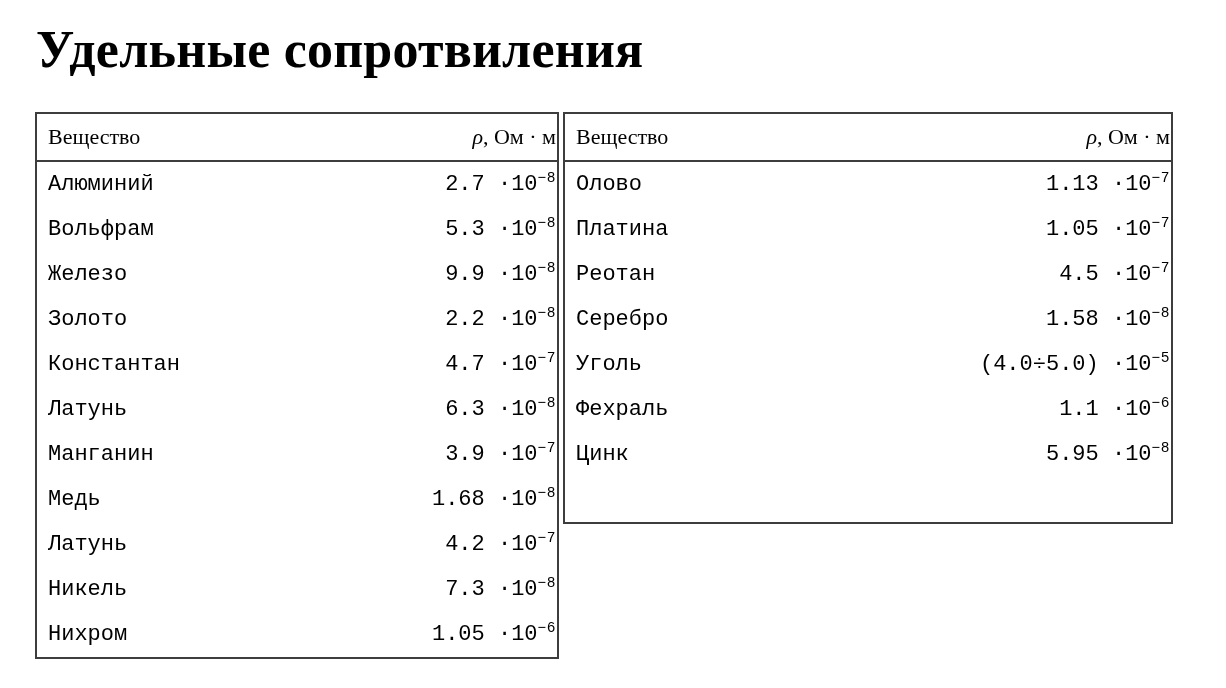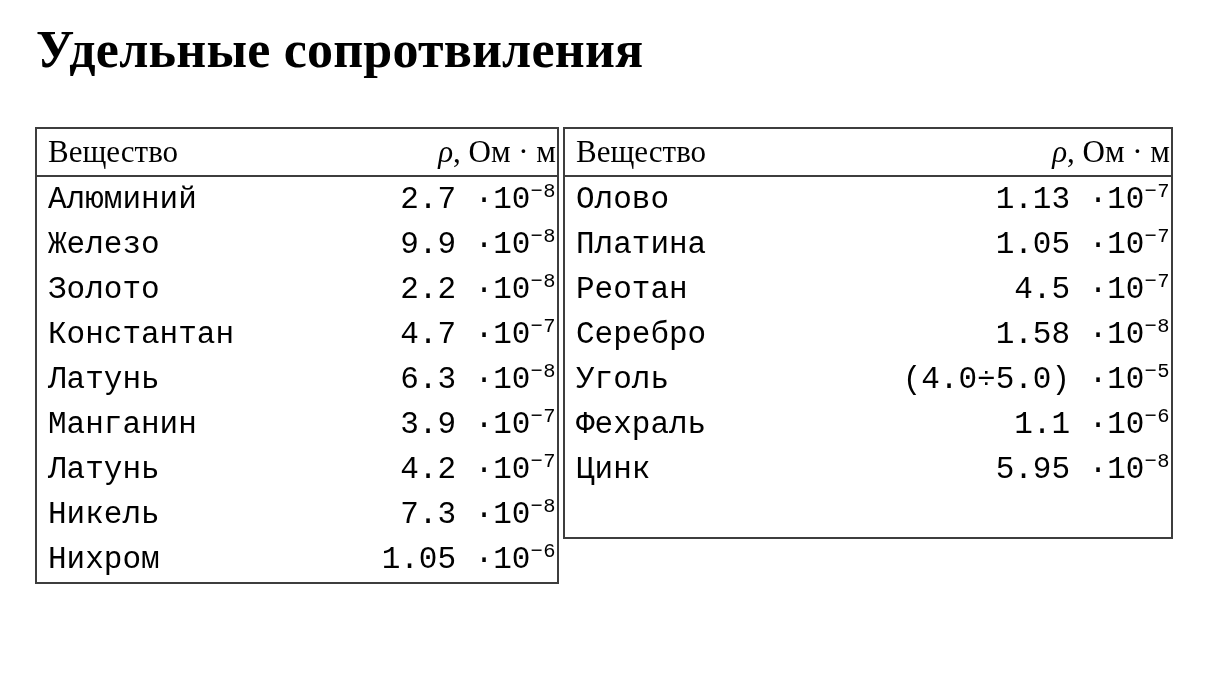--- a/index.html
+++ b/index.html
@@ -24,22 +24,21 @@
   .tables-wrap {
     position: absolute;
     left: 35px;
     top: 112px;
     display: flex;
     align-items: flex-start;
   }
   table.res-table {
     border-collapse: collapse;
     table-layout: fixed;
-    font-size: 31px;
-    margin-top: 15px;
+    font-size: 22px;
   }
   table.res-table.left  { width: 522px; }
   table.res-table.right { width: 608px; margin-left: 4px; }
   table.res-table, table.res-table th, table.res-table td {
     border: 0;
   }
   table.res-table {
     border: 2px solid #3d3d3d;
   }
   table.res-table thead th {
@@ -90,38 +89,46 @@
         <th class="col-name">Вещество</th>
         <th class="col-value"><span class="rho-symbol">ρ</span><span>, Ом · м</span></th>
       </tr>
     </thead>
     <tbody>
         <tr>
           <td class="col-name">Алюминий</td>
           <td class="col-value">2.7 ·10<sup>−8</sup></td>
         </tr>
         <tr>
+          <td class="col-name">Вольфрам</td>
+          <td class="col-value">5.3 ·10<sup>−8</sup></td>
+        </tr>
+        <tr>
           <td class="col-name">Железо</td>
           <td class="col-value">9.9 ·10<sup>−8</sup></td>
         </tr>
         <tr>
           <td class="col-name">Золото</td>
           <td class="col-value">2.2 ·10<sup>−8</sup></td>
         </tr>
         <tr>
           <td class="col-name">Константан</td>
           <td class="col-value">4.7 ·10<sup>−7</sup></td>
         </tr>
         <tr>
           <td class="col-name">Латунь</td>
           <td class="col-value">6.3 ·10<sup>−8</sup></td>
         </tr>
         <tr>
           <td class="col-name">Манганин</td>
           <td class="col-value">3.9 ·10<sup>−7</sup></td>
+        </tr>
+        <tr>
+          <td class="col-name">Медь</td>
+          <td class="col-value">1.68 ·10<sup>−8</sup></td>
         </tr>
         <tr>
           <td class="col-name">Латунь</td>
           <td class="col-value">4.2 ·10<sup>−7</sup></td>
         </tr>
         <tr>
           <td class="col-name">Никель</td>
           <td class="col-value">7.3 ·10<sup>−8</sup></td>
         </tr>
         <tr>

